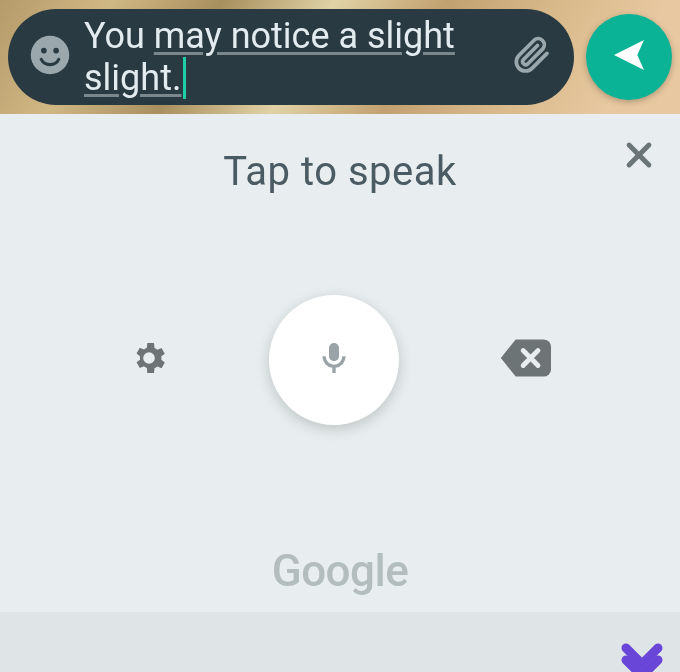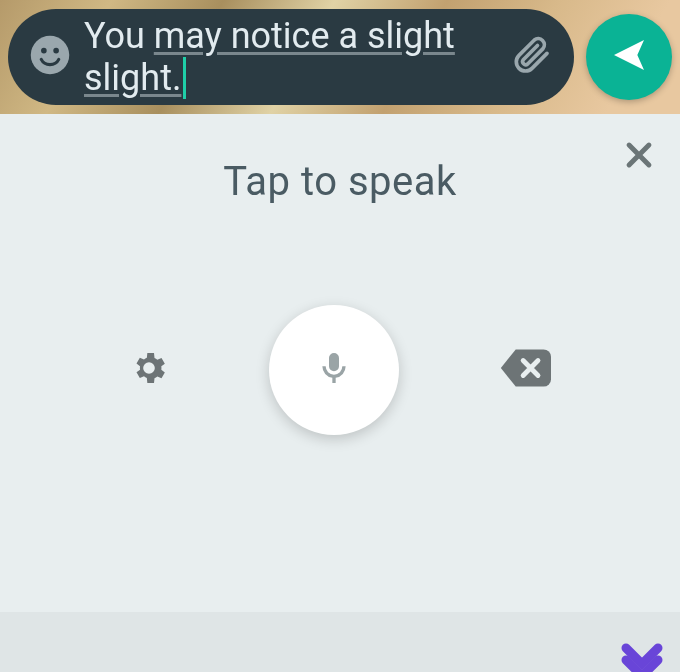--- a/index.html
+++ b/index.html
@@ -61,21 +61,21 @@
     display: flex;
     flex-direction: column;
     align-items: center;
   }
   .close-x {
     position: absolute;
     top: 24px; right: 24px;
   }
   .close-x svg { width: 34px; height: 34px; stroke: #6b7577; }
   .prompt {
-    margin-top: 44px;
+    margin-top: 34px;
     font-size: 40px;
     color: #4a5b63;
     letter-spacing: 0.5px;
   }
   .mid-row {
     width: 100%;
     margin-top: 100px;
     display: flex;
     align-items: center;
     justify-content: center;
@@ -180,20 +180,21 @@
     <div class="bksp">
       <span>
         <svg viewBox="0 0 28 20">
             <path d="M9 0h15a4 4 0 014 4v12a4 4 0 01-4 4H9l-8-10z"></path>
             <path d="M13 6l8 8M21 6l-8 8" stroke="#e8eeef" stroke-width="2.6" stroke-linecap="round"></path>
           </svg>
       </span>
     </div>
   </div>
 
+  <div class="brand">Google</div>
 
 </div>
 
 <div class="bottom-bar">
   <div class="purple-v">
     <span>
       <svg viewBox="0 0 48 40">
           <path d="M8 8l16 16L40 8"></path>
           <path d="M8 20l16 16 16-16"></path>
         </svg>

